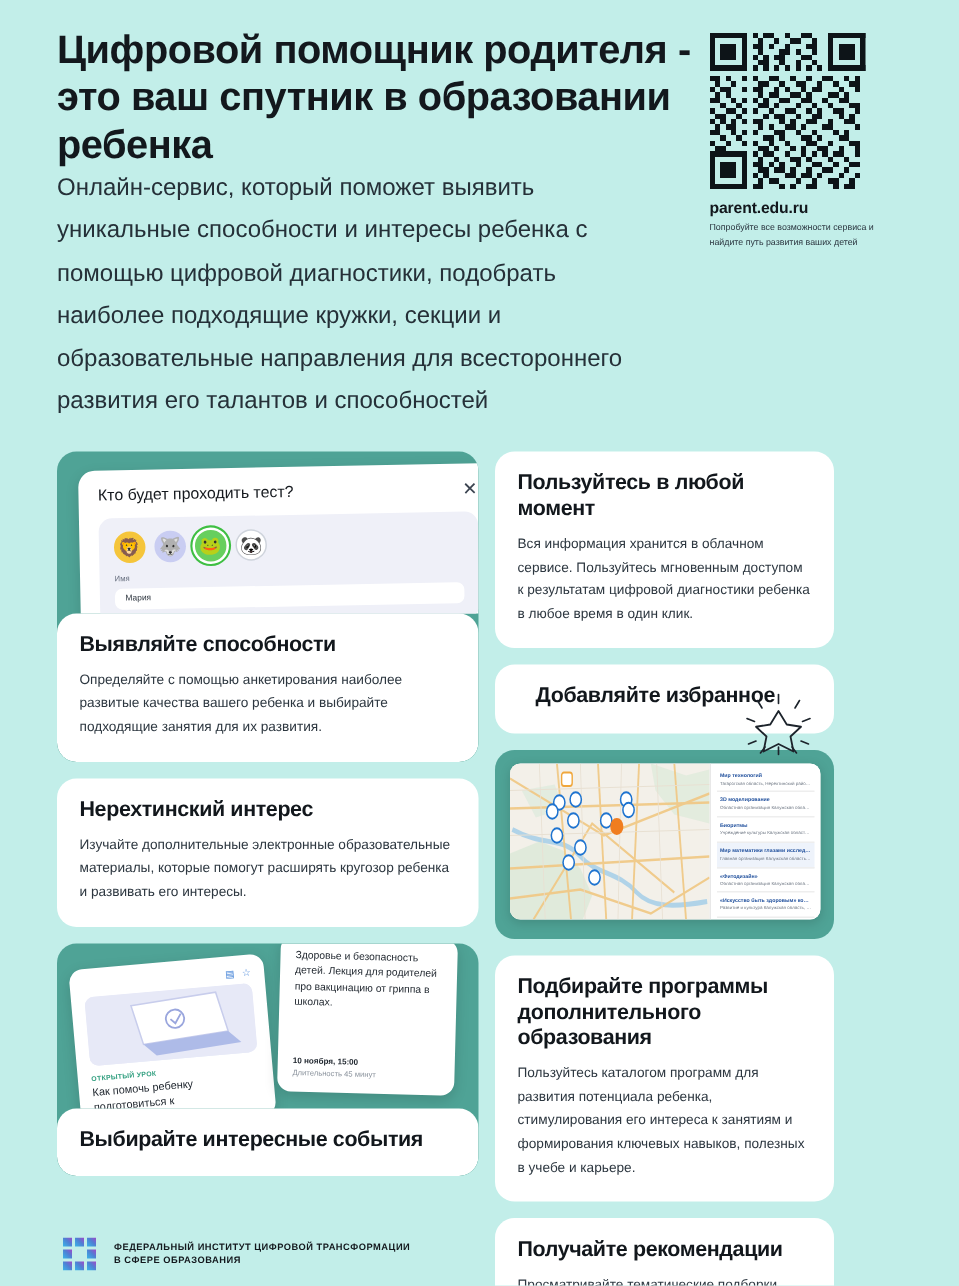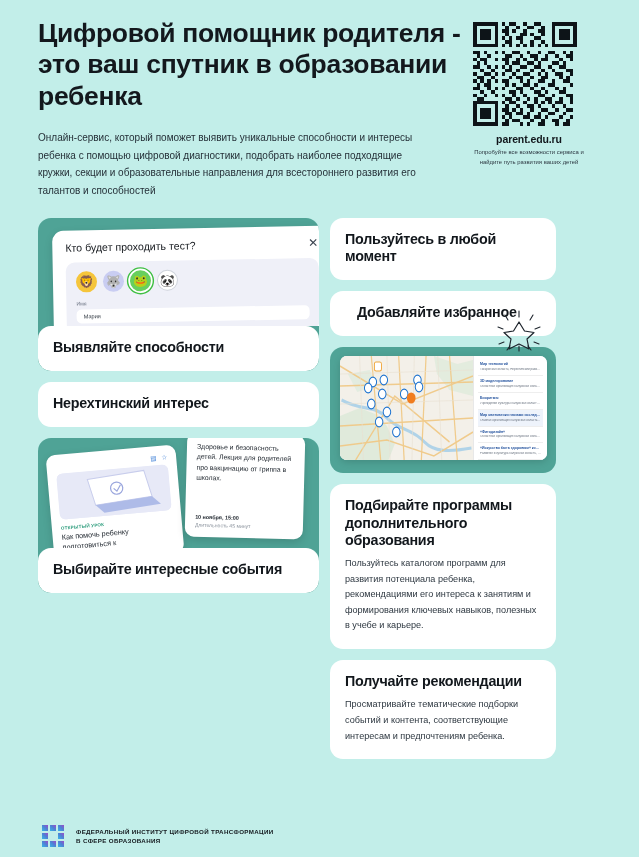--- a/index.html
+++ b/index.html
@@ -13,24 +13,24 @@
   }
 
   
   .hero{ padding:18px 30px 0 38px; display:flex; gap:10px; }
   .hero-left{ flex:1 1 auto; max-width:425px; }
   .hero-title{
     font-size:26.5px; font-weight:700; line-height:1.18;
     letter-spacing:-0.3px; color:#13181d;
   }
   .hero-sub{
-    margin-top:17px; font-size:10px; line-height:1.78;
+    font-size:16px; line-height:1.78;
     color:#253038; max-width:392px;
   }
-  .hero-right{ width:112px; flex:0 0 112px; padding-top:4px;text-align:center; }
+  .hero-right{ width:112px; flex:0 0 112px; padding-top:4px; }
   .qr-box{ width:104px; height:104px; background:#c2eee9; position:relative; }
   .qr-canvas{ display:block; width:104px; height:104px; }
   .qr-url{ margin-top:7px; font-size:10.5px; font-weight:700; color:#12171c; letter-spacing:-0.1px;}
   .qr-note{ margin-top:3px; font-size:5.9px; line-height:1.62; color:#2b3640; }
 
   
   .grid{
     margin-top:18px; padding:0 33px 0 38px;
     display:flex; gap:11px; align-items:flex-start;
   }
@@ -405,25 +405,27 @@
               <div class="av a3">🐸</div>
               <div class="av a4">🐼</div>
             </div>
             <div class="fld-label">Имя</div>
             <div class="fld-input">Мария</div>
           </div>
         </div>
       </div>
       <div class="card">
         <h3>Выявляйте способности</h3>
+        <p>Определяйте с помощью анкетирования наиболее развитые качества вашего ребенка и выбирайте подходящие занятия для их развития.</p>
       </div>
     </div>
 
     <div class="card">
       <h3>Нерехтинский интерес</h3>
+      <p>Изучайте дополнительные электронные образовательные материалы, которые помогут расширять кругозор ребенка и развивать его интересы.</p>
     </div>
 
     <div class="showcase">
       <div class="mock-ev-wrap">
         <div class="ev-card">
           <div class="ev-icons">
             <span>▤</span>
             <span>☆</span>
           </div>
           <div class="ev-thumb">
@@ -449,20 +451,21 @@
       <div class="card">
         <h3>Выбирайте интересные события</h3>
       </div>
     </div>
   </div>
 
   <div class="col col-right">
 
     <div class="card">
       <h3>Пользуйтесь в любой момент</h3>
+      <p>Вся информация хранится в облачном сервисе. Пользуйтесь мгновенным доступом к результатам цифровой диагностики ребенка в любое время в один клик.</p>
     </div>
 
     <div class="card fav-card">
       <h3>Добавляйте избранное</h3>
       <svg class="fav-star" viewBox="0 0 48 44">
         <polygon points="24,13 29.5,22 39,23.5 32,30 34,40 24,35 14,40 16,30 9,23.5 18.5,22" fill="none" stroke="#1d242c" stroke-width="1.2" stroke-linejoin="round"></polygon>
         <g stroke="#1d242c" stroke-width="1.1" stroke-linecap="round">
           <line x1="24" y1="2" x2="24" y2="8"></line>
           <line x1="38" y1="6" x2="35" y2="11"></line>
           <line x1="10" y1="6" x2="13" y2="11"></line>
@@ -556,21 +559,21 @@
               <div class="msi-s">Развитие и культура
 Калужская область, Нерехтинский район, с.ук…</div>
             </div>
           </div>
         </div>
       </div>
     </div>
 
     <div class="card">
       <h3>Подбирайте программы дополнительного образования</h3>
-      <p>Пользуйтесь каталогом программ для развития потенциала ребенка, рекомендациями его интереса к занятиям и формирования ключевых навыков, полезных в учебе и карьере.</p>
+      <p>Пользуйтесь каталогом программ для развития потенциала ребенка, стимулирования его интереса к занятиям и формирования ключевых навыков, полезных в учебе и карьере.</p>
     </div>
 
     <div class="card">
       <h3>Получайте рекомендации</h3>
       <p>Просматривайте тематические подборки событий и контента, соответствующие интересам и предпочтениям ребенка.</p>
     </div>
   </div>
 </section>
 
 <footer class="footer">

